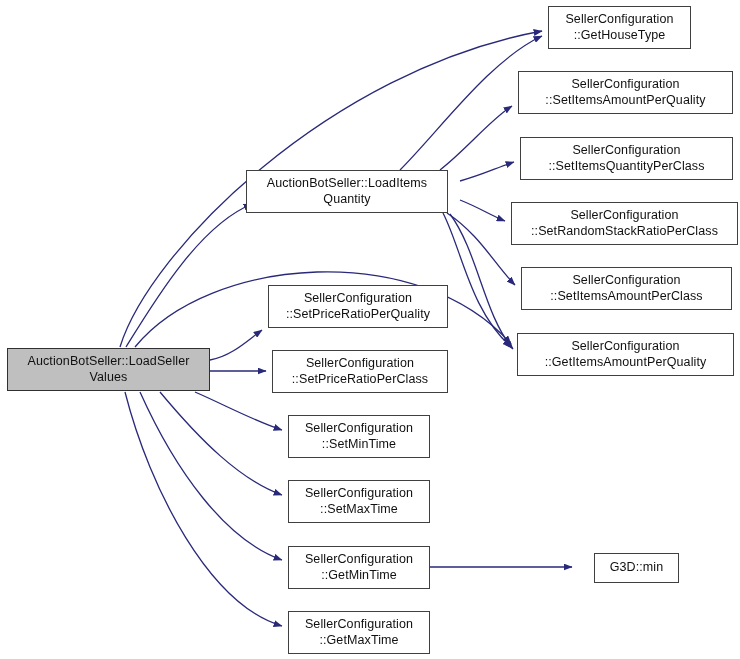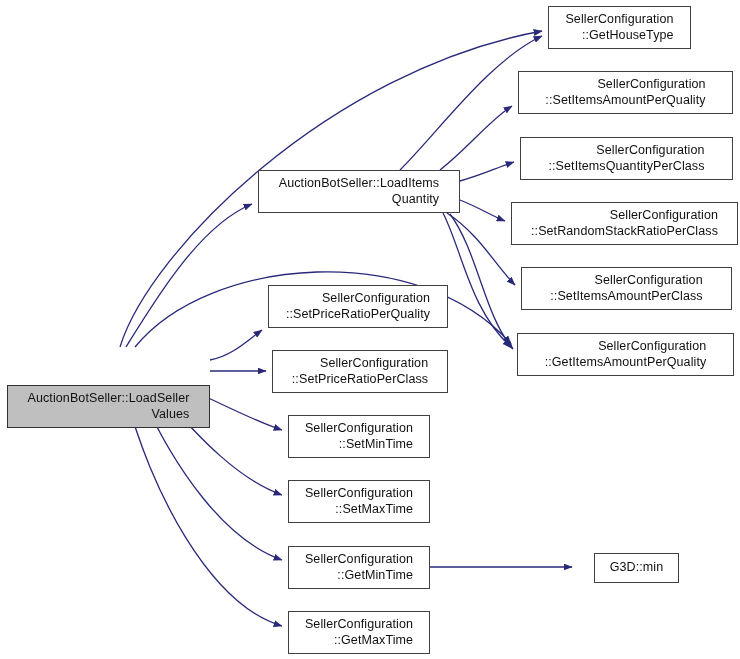--- a/index.html
+++ b/index.html
@@ -41,21 +41,20 @@
     z-index: 5;
   }
   .node.current {
     background: #bfbfbf;
     border-color: #303030;
   }
   .node-label {
     display: block;
     padding: 0 4px;
     white-space: pre-line;
-    text-align: right;
   }
 </style>
 </head>
 <body>
 
 <div id="graph-root">
   <svg id="edge-layer" viewBox="0 0 740 659" xmlns="http://www.w3.org/2000/svg">
     <defs>
       <marker id="arrowhead" markerWidth="9" markerHeight="7" refX="8.4" refY="3.5" orient="auto" markerUnits="userSpaceOnUse">
         <polygon points="0 0, 9 3.5, 0 7" fill="#29297a"></polygon>
@@ -75,23 +74,23 @@
         <path d="M 440 170 C 466 150, 490 120, 512 106" fill="none" stroke="#29297a" stroke-width="1.3" marker-end="url(#arrowhead)"></path>
         <path d="M 460 181 C 482 175, 496 168, 514 162" fill="none" stroke="#29297a" stroke-width="1.3" marker-end="url(#arrowhead)"></path>
         <path d="M 460 200 C 480 208, 490 215, 505 221" fill="none" stroke="#29297a" stroke-width="1.3" marker-end="url(#arrowhead)"></path>
         <path d="M 447 213 C 480 235, 495 265, 515 285" fill="none" stroke="#29297a" stroke-width="1.3" marker-end="url(#arrowhead)"></path>
         <path d="M 443 213 C 462 250, 470 310, 511 347" fill="none" stroke="#29297a" stroke-width="1.3" marker-end="url(#arrowhead)"></path>
         <path d="M 450 214 C 478 252, 484 315, 513 349" fill="none" stroke="#29297a" stroke-width="1.3" marker-end="url(#arrowhead)"></path>
         <path d="M 430 567 L 572 567" fill="none" stroke="#29297a" stroke-width="1.3" marker-end="url(#arrowhead)"></path>
       </g>
   </svg>
   <div id="nodes-group">
-      <div class="node current" style="left: 7px; top: 348px; width: 203px; height: 43px; margin-top: 37px;"><span class="node-label">AuctionBotSeller::LoadSeller
+      <div class="node current" style="left: 7px; top: 348px; width: 203px; height: 43px;"><span class="node-label">AuctionBotSeller::LoadSeller
 Values</span></div>
-      <div class="node" style="left: 258px; top: 170px; width: 202px; height: 43px;"><span class="node-label">AuctionBotSeller::LoadItems
+      <div class="node" style="left: 246px; top: 170px; width: 202px; height: 43px;"><span class="node-label">AuctionBotSeller::LoadItems
 Quantity</span></div>
       <div class="node" style="left: 548px; top: 6px; width: 143px; height: 43px;"><span class="node-label">SellerConfiguration
 ::GetHouseType</span></div>
       <div class="node" style="left: 518px; top: 71px; width: 215px; height: 43px;"><span class="node-label">SellerConfiguration
 ::SetItemsAmountPerQuality</span></div>
       <div class="node" style="left: 520px; top: 137px; width: 213px; height: 43px;"><span class="node-label">SellerConfiguration
 ::SetItemsQuantityPerClass</span></div>
       <div class="node" style="left: 511px; top: 202px; width: 227px; height: 43px;"><span class="node-label">SellerConfiguration
 ::SetRandomStackRatioPerClass</span></div>
       <div class="node" style="left: 521px; top: 267px; width: 211px; height: 43px;"><span class="node-label">SellerConfiguration

